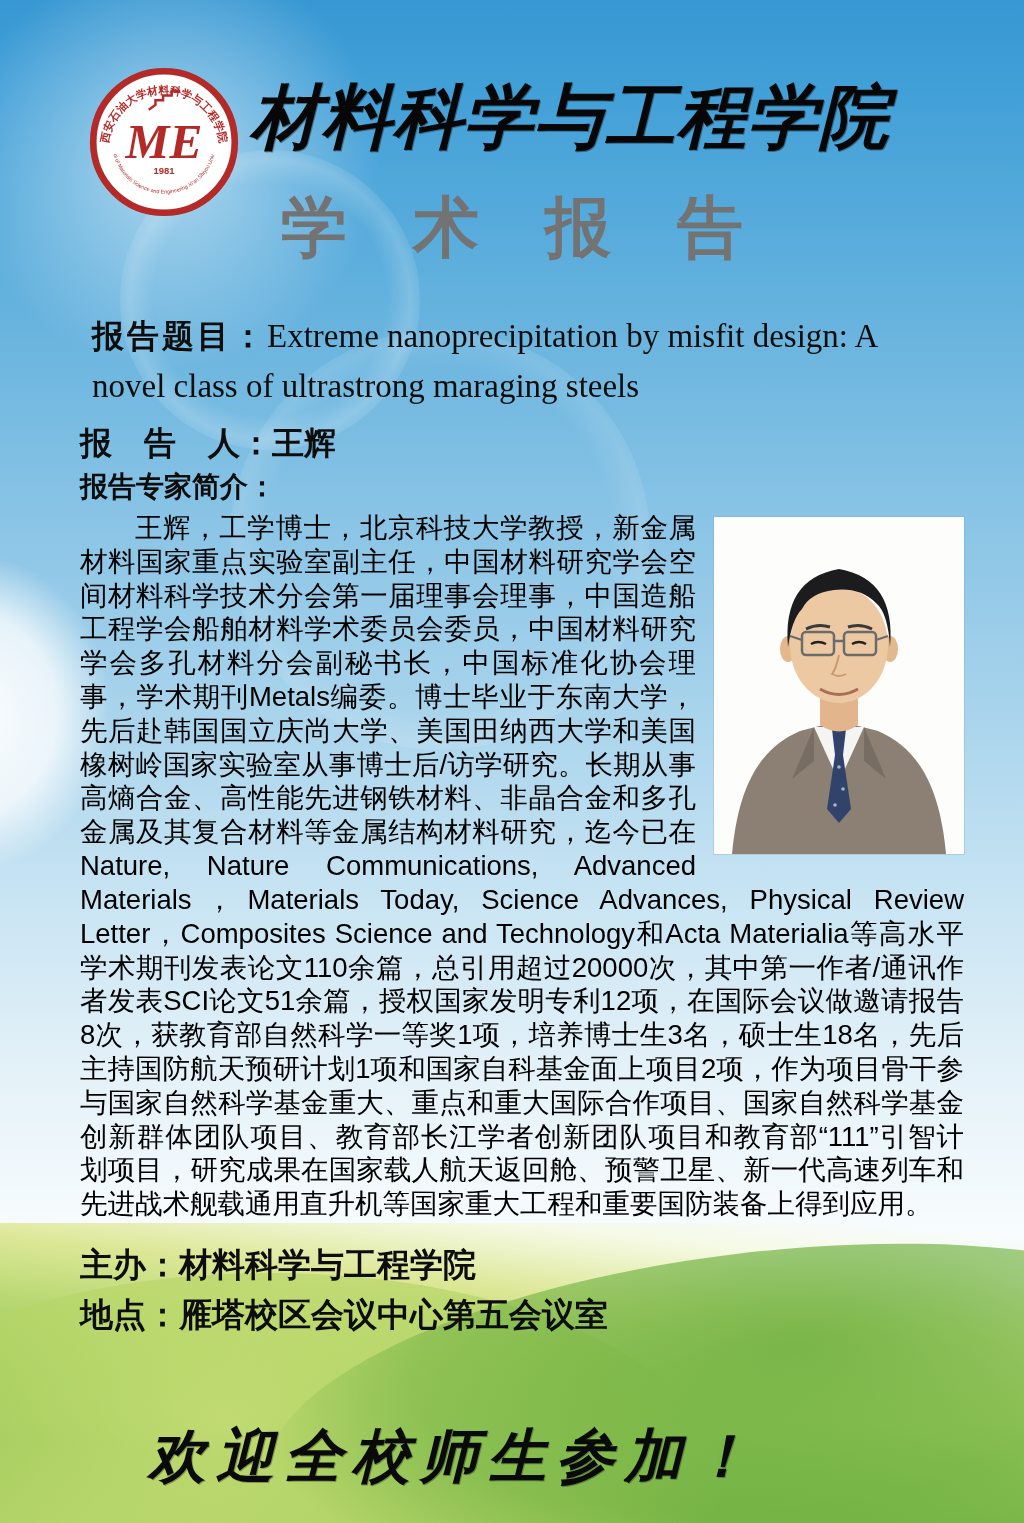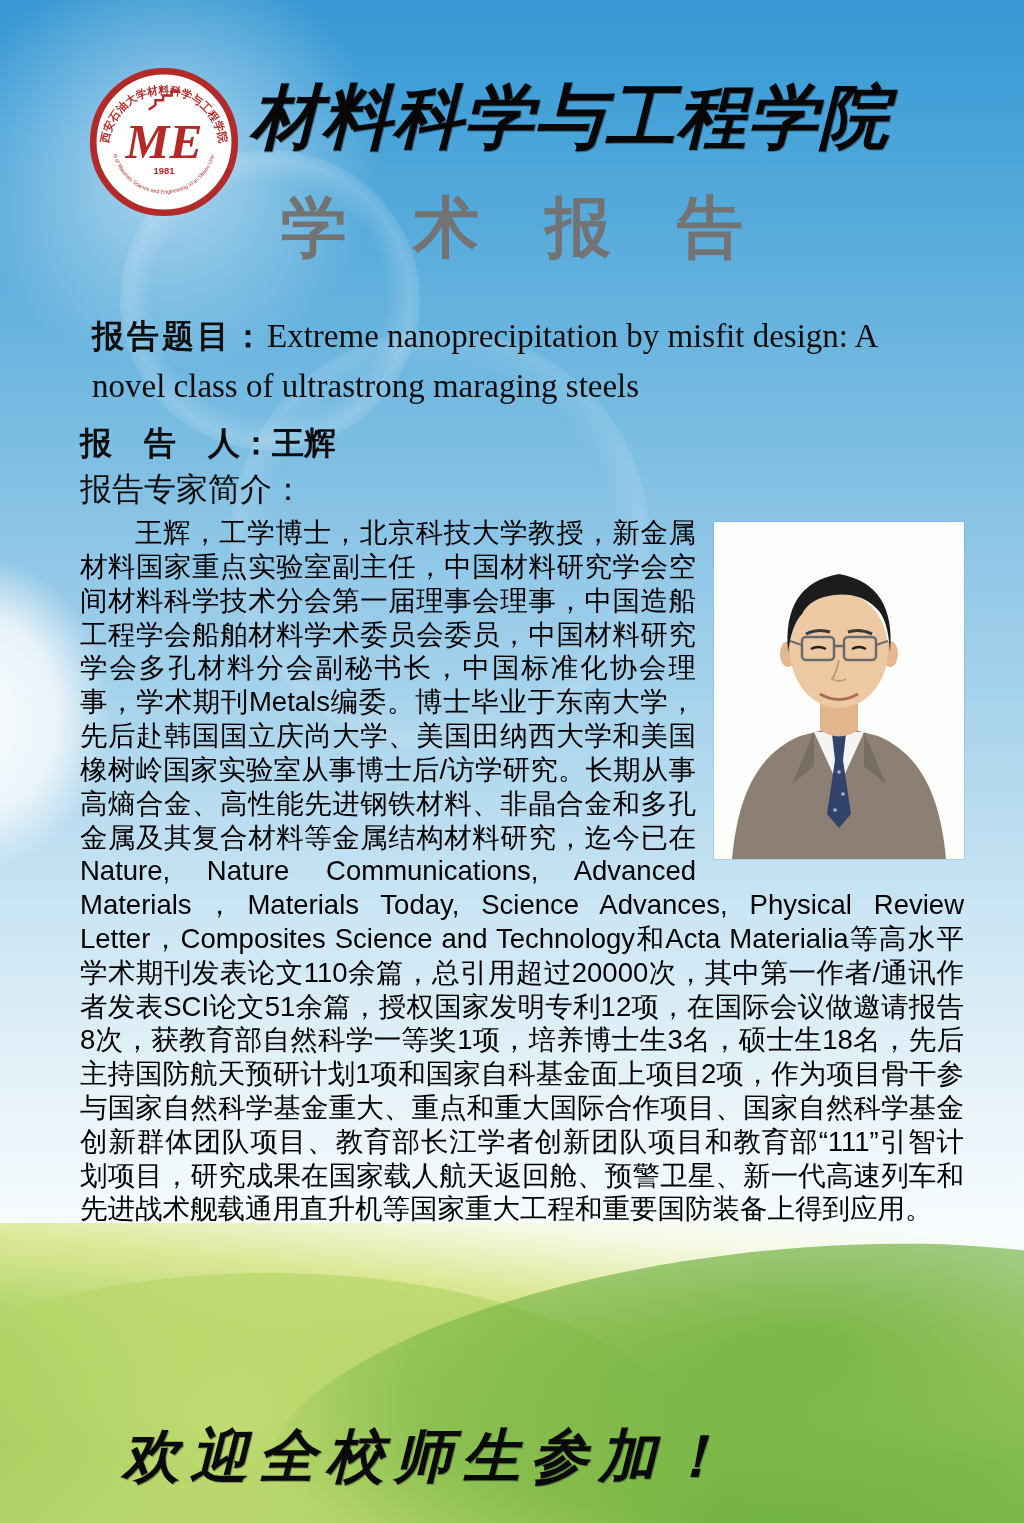--- a/index.html
+++ b/index.html
@@ -60,38 +60,39 @@
   .event-type{
     position:absolute;left:0;top:188px;width:1024px;text-align:center;
     font-weight:bold;font-size:66px;line-height:1.2;color:#737373;
   }
   
   .content{position:absolute;left:80px;top:300px;width:884px;}
   .report-title{margin:12px;font-size:32px;line-height:1.5;}
   .report-title .lbl{font-weight:bold;letter-spacing:3px;}
   .report-title .val{font-family:"Liberation Serif",serif;font-size:33px;}
   .speaker-line{margin:6px 0 0 0;font-size:32px;font-weight:bold;line-height:1.3;}
-  .bio-label{margin:4px 0 6px 0;font-size:32px;font-weight:normal;line-height:1.3;}
+  .bio-label{margin:4px 0 6px 0;font-size:28px;font-weight:bold;line-height:1.3;}
   .bio-section{margin:0;}
   .photo-wrap{
     float:right;width:250px;height:337px;margin:6px 0 12px 18px;
     background:#fdfdfc;box-shadow:0 0 0 1px rgba(120,150,170,.25);
   }
   .bio{
     margin:0;font-size:27.5px;line-height:1.23;text-align:justify;text-indent:2em;
     color:#000000;
   }
   
   .footer{position:absolute;left:80px;top:1244px;width:900px;font-size:33px;font-weight:bold;line-height:1.27;}
   .footer p{margin:0 0 8px 0;}
   .welcome{
     position:absolute;left:0;top:1418px;width:856px;text-align:center;
     font-family:"Liberation Serif",serif;font-style:italic;font-weight:bold;
     font-size:58px;letter-spacing:10px;color:#0a0a0a;
     text-shadow:1px 1px 0 rgba(0,0,0,.3);
+    padding-left:26px;
   }
 </style>
 </head>
 <body>
 
 <div class="sky"></div>
 <div class="flare-topleft"></div>
 <div class="flare-ring"></div>
 <div class="flare-ring2"></div>
 <div class="cloud"></div>
@@ -158,15 +159,21 @@
         <path d="M138,127 Q145,123 152,127" stroke="#222222" stroke-width="2.5" fill="none"></path>
         <path d="M125,138 Q122,152 118,157 Q125,161 132,157" stroke="#c9996f" stroke-width="2" fill="none"></path>
         <path d="M106,172 Q125,183 144,172" stroke="#a96e54" stroke-width="3" fill="none"></path>
       </svg>
     </div>
     <p class="bio">王辉，工学博士，北京科技大学教授，新金属材料国家重点实验室副主任，中国材料研究学会空间材料科学技术分会第一届理事会理事，中国造船工程学会船舶材料学术委员会委员，中国材料研究学会多孔材料分会副秘书长，中国标准化协会理事，学术期刊Metals编委。博士毕业于东南大学，先后赴韩国国立庆尚大学、美国田纳西大学和美国橡树岭国家实验室从事博士后/访学研究。长期从事高熵合金、高性能先进钢铁材料、非晶合金和多孔金属及其复合材料等金属结构材料研究，迄今已在Nature, Nature Communications, Advanced Materials，Materials Today, Science Advances, Physical Review Letter，Composites Science and Technology和Acta Materialia等高水平学术期刊发表论文110余篇，总引用超过20000次，其中第一作者/通讯作者发表SCI论文51余篇，授权国家发明专利12项，在国际会议做邀请报告8次，获教育部自然科学一等奖1项，培养博士生3名，硕士生18名，先后主持国防航天预研计划1项和国家自科基金面上项目2项，作为项目骨干参与国家自然科学基金重大、重点和重大国际合作项目、国家自然科学基金创新群体团队项目、教育部长江学者创新团队项目和教育部“111”引智计划项目，研究成果在国家载人航天返回舱、预警卫星、新一代高速列车和先进战术舰载通用直升机等国家重大工程和重要国防装备上得到应用。</p>
   </div>
 </div>
 
 <div class="footer">
+  <p>
+    <span>主办：</span><span>材料科学与工程学院</span>
+  </p>
+  <p>
+    <span>地点：</span><span>雁塔校区会议中心第五会议室</span>
+  </p>
 </div>
 
 <div class="welcome">欢迎全校师生参加！</div>
 
 </body></html>

